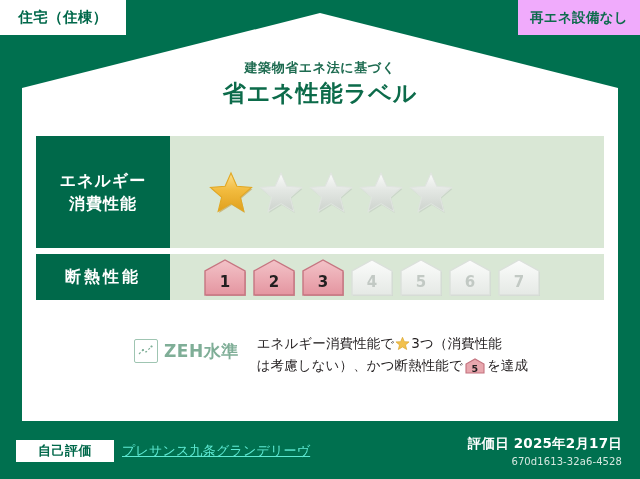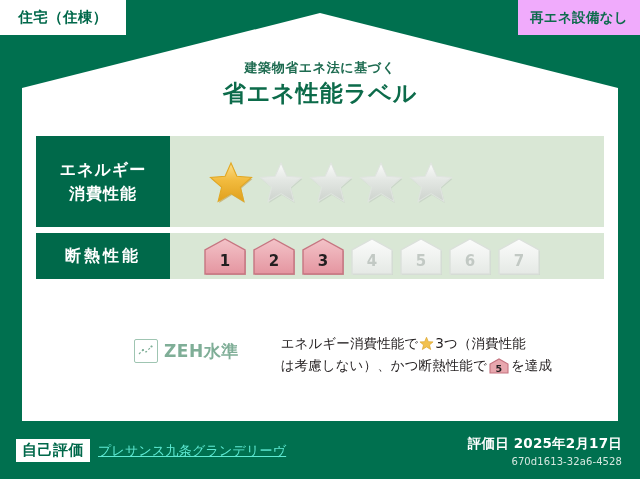--- a/index.html
+++ b/index.html
@@ -67,21 +67,21 @@
 
   
   .rows{
     position:absolute;left:36px;top:136px;
     width:568px;z-index:5;
   }
   .row{
     display:flex;align-items:stretch;
     background:#d9e7d5;
     margin-bottom:6px;
-    height:91px;
+    height:112px;
   }
   .row.row-insul{height:46px;}
   .row-label{
     width:134px;flex:0 0 134px;
     background:#00694a;
     display:flex;align-items:center;justify-content:center;
     color:#ffffff;font-size:16px;font-weight:bold;
     line-height:1.45;text-align:center;letter-spacing:1px;
   }
   .row-label.small{font-size:16px;letter-spacing:3px;}
@@ -110,21 +110,21 @@
     position:relative;z-index:2;
     font-size:15px;font-weight:bold;
     padding-bottom:6px;
   }
   .hbox.on span{color:#231f20;}
   .hbox.off span{color:#c2c9c4;}
 
   
   .note{
     position:absolute;left:36px;top:333px;right:40px;
-    display:flex;align-items:flex-start;z-index:5;gap:24px;
+    display:flex;align-items:flex-start;z-index:5;
   }
   .zeh{
     display:flex;align-items:center;gap:6px;
     padding-top:6px;margin-left:98px;
     flex:0 0 auto;
   }
   .zeh-icon{
     width:22px;height:22px;
     border:1.5px solid #9fc5b2;
     border-radius:2px;
@@ -159,22 +159,22 @@
   .footer{
     position:absolute;left:0;right:0;bottom:0;height:58px;
     z-index:6;
   }
   .self-eval{
     position:absolute;left:16px;bottom:17px;
     display:flex;align-items:center;
   }
   .self-eval-badge{
     background:#ffffff;color:#00684a;
-    font-size:15px;font-weight:bold;letter-spacing:.5px;
-    padding:2px 6px;
+    font-size:13px;font-weight:bold;letter-spacing:.5px;
+    padding:2px 22px;
   }
   .self-eval-name{
     color:#5eead4;font-size:13px;margin-left:8px;letter-spacing:.2px;
     white-space:nowrap;
     text-decoration:underline;
   }
   .eval-date-wrap{
     position:absolute;right:18px;bottom:12px;text-align:right;
   }
   .eval-date{

